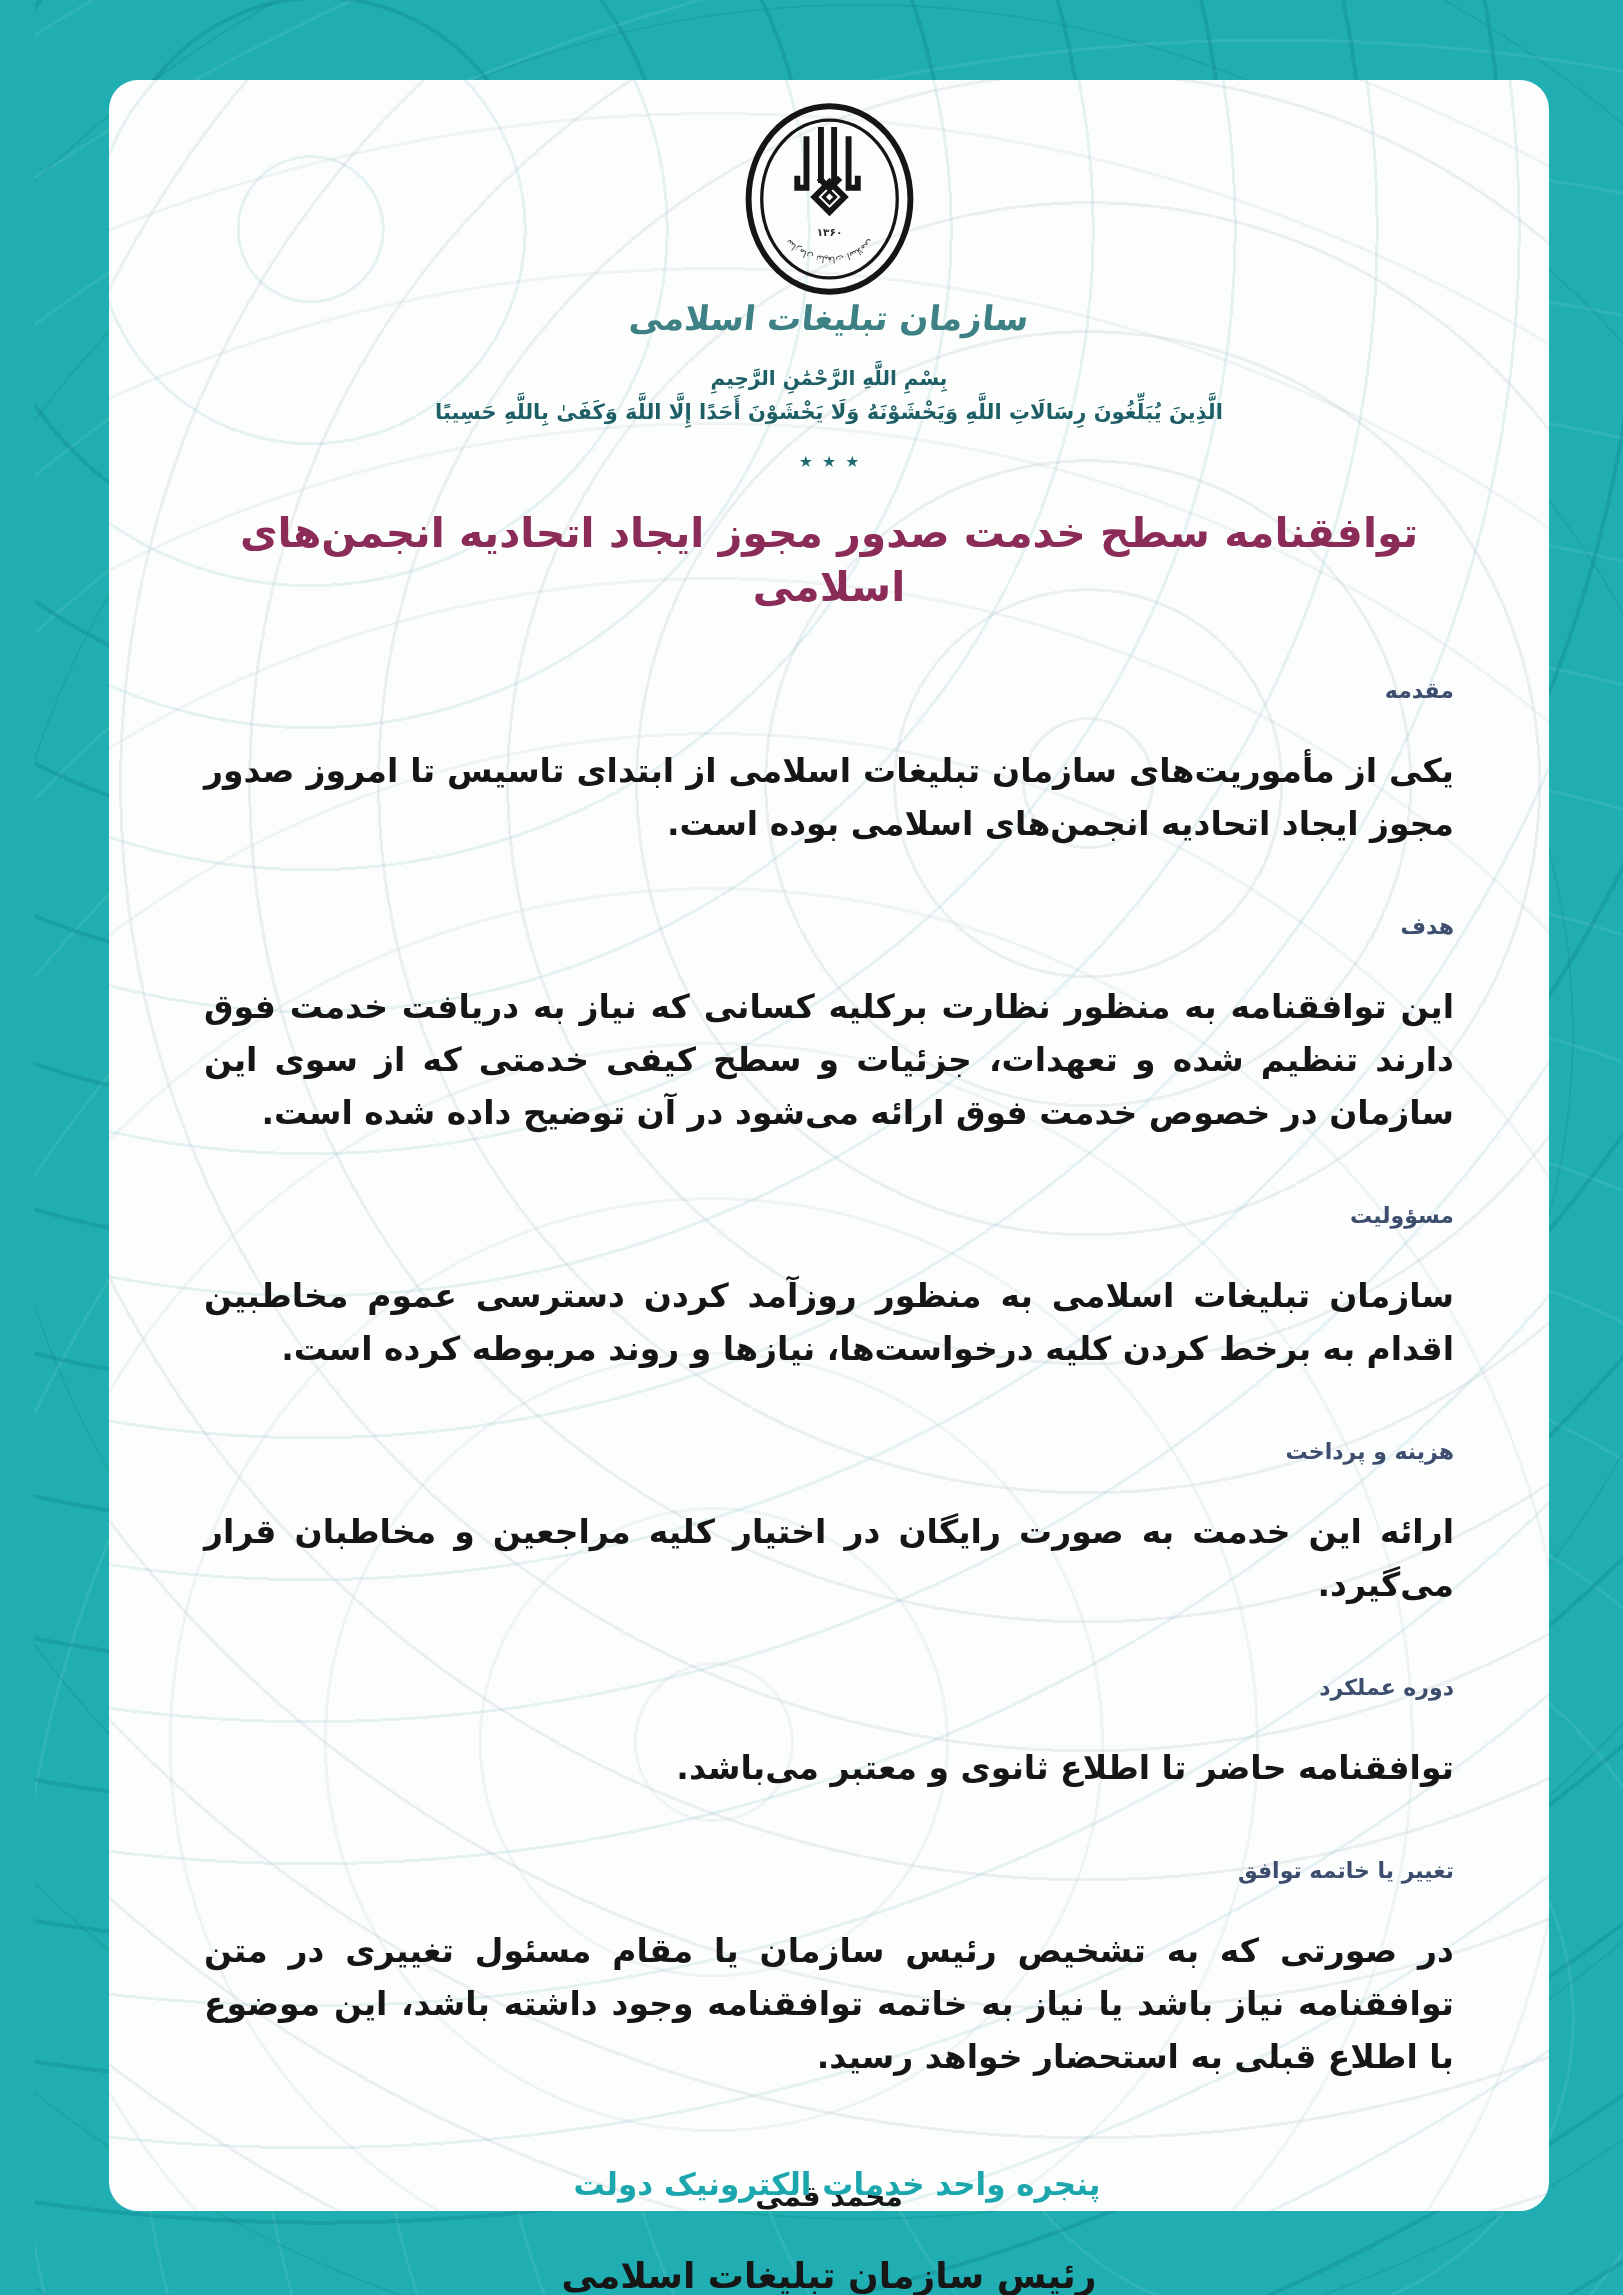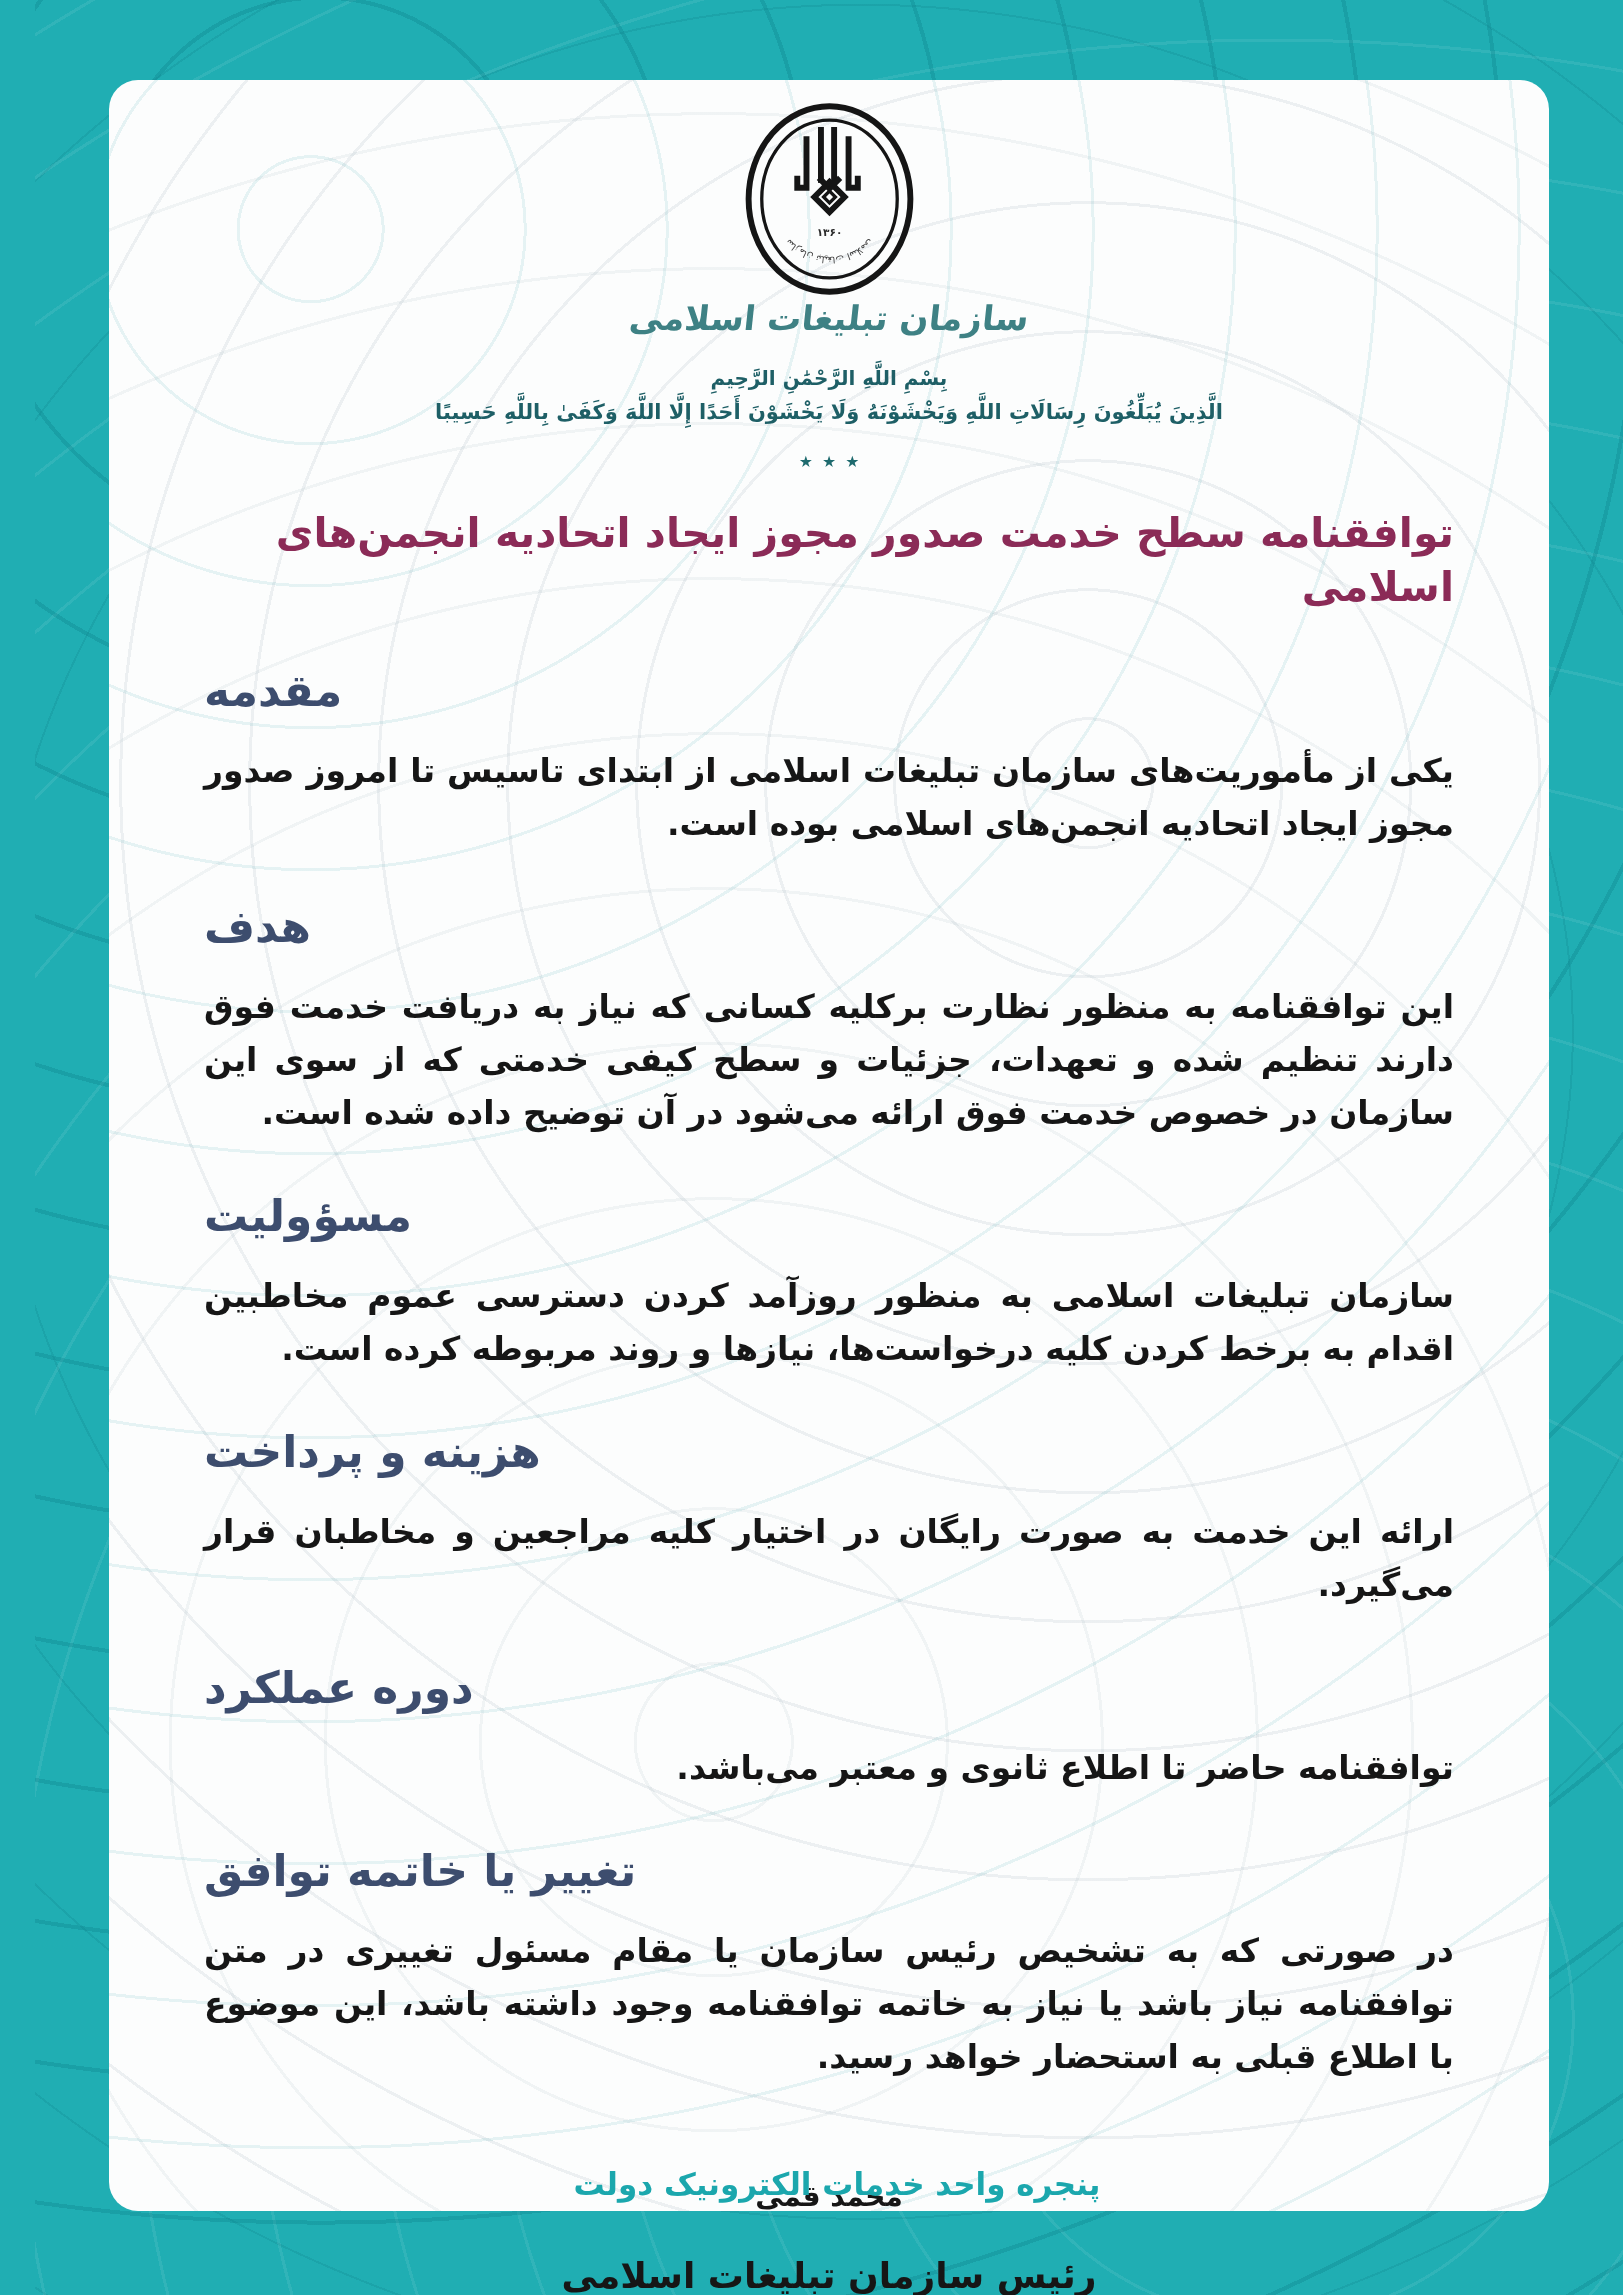--- a/index.html
+++ b/index.html
@@ -47,27 +47,27 @@
     margin-top:10.5px;text-align:center;
     font-size:21px;font-weight:bold;color:#1E5F66;
   }
   .stars{
     margin-top:22px;text-align:center;
     font-size:26px;font-weight:bold;color:#1E6A6E;
     letter-spacing:14.4px;
   }
 
   .title{
-    margin:30px 0 0 0;text-align:right;
+    margin:30px 0 0 0;text-align:center;
     font-size:41px;line-height:54px;font-weight:bold;color:#8B2B57;
   }
 
   .section h2{
-    margin:56px 0 0 0;text-align:left;
-    font-size:44px;line-height:41px;font-weight:bold;color:#3D4D6E;
+    margin:56px 0 0 0;text-align:right;
+    font-size:22px;line-height:41px;font-weight:bold;color:#3D4D6E;
   }
   .section p{
     margin:33px 0 0 0;
     font-size:33px;line-height:53px;font-weight:bold;color:#161616;
     text-align:justify;
   }
 
   .signature{margin-top:97px;text-align:center;}
   .sig-name{font-size:28px;font-weight:bold;color:#161616;}
   .sig-title{margin-top:42px;font-size:36px;font-weight:bold;color:#161616;}

